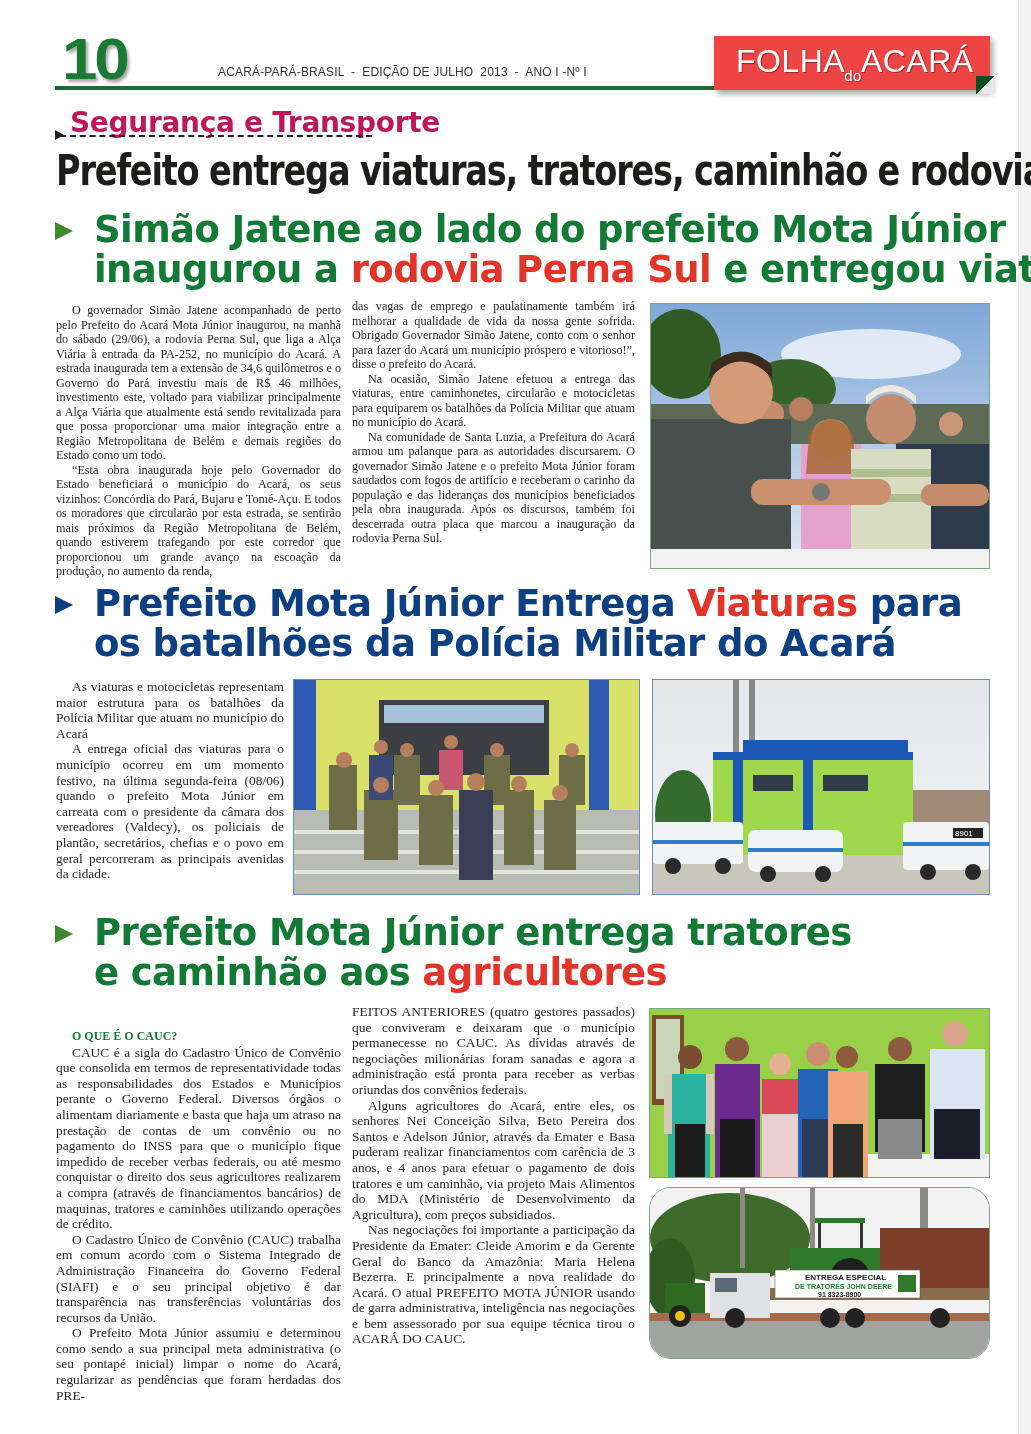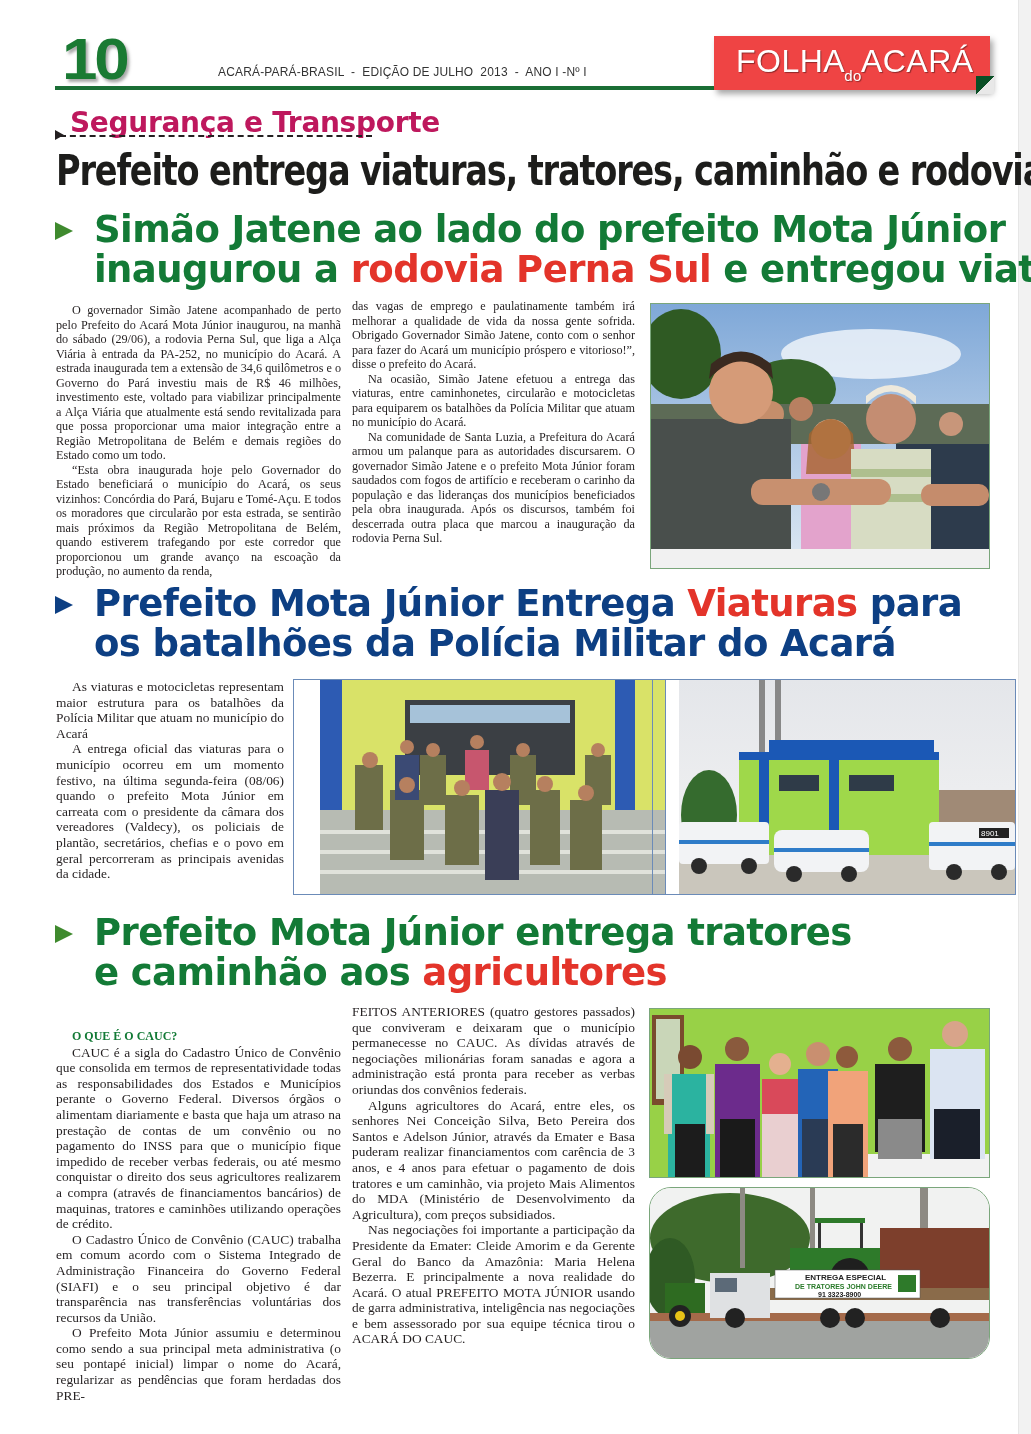--- a/index.html
+++ b/index.html
@@ -32,21 +32,21 @@
   
   .col { position: absolute; font-family: "Liberation Serif", serif; font-size: 12.2px; line-height: 14.5px; color: #231f20; text-align: justify; hyphens: auto; }
   .col p { margin: 0; text-indent: 16px; }
   .col p.noindent { text-indent: 0; }
   .col .subhead { font-weight: bold; color: #137a36; text-indent: 16px; font-size: 12px; }
   .col-wide { font-size: 13.4px; line-height: 15.6px; }
 
   
   .photo { position: absolute; border: 1px solid #7aa67b; overflow: hidden; }
   .photo svg { width: 100%; height: 100%; display: block; }
-  .photo.blueborder { border-color: #6b8bb8; padding-left: 26px; }
+  .photo.blueborder { border-color: #6b8bb8; }
 </style>
 </head>
 <body>
 
 <div class="right-edge"></div>
 
 <div class="page-number">10</div>
 <div class="header-meta">ACARÁ-PARÁ-BRASIL  -  EDIÇÃO DE JULHO  2013  -  ANO I -Nº I</div>
 <div class="header-rule"></div>
 <div class="masthead">

